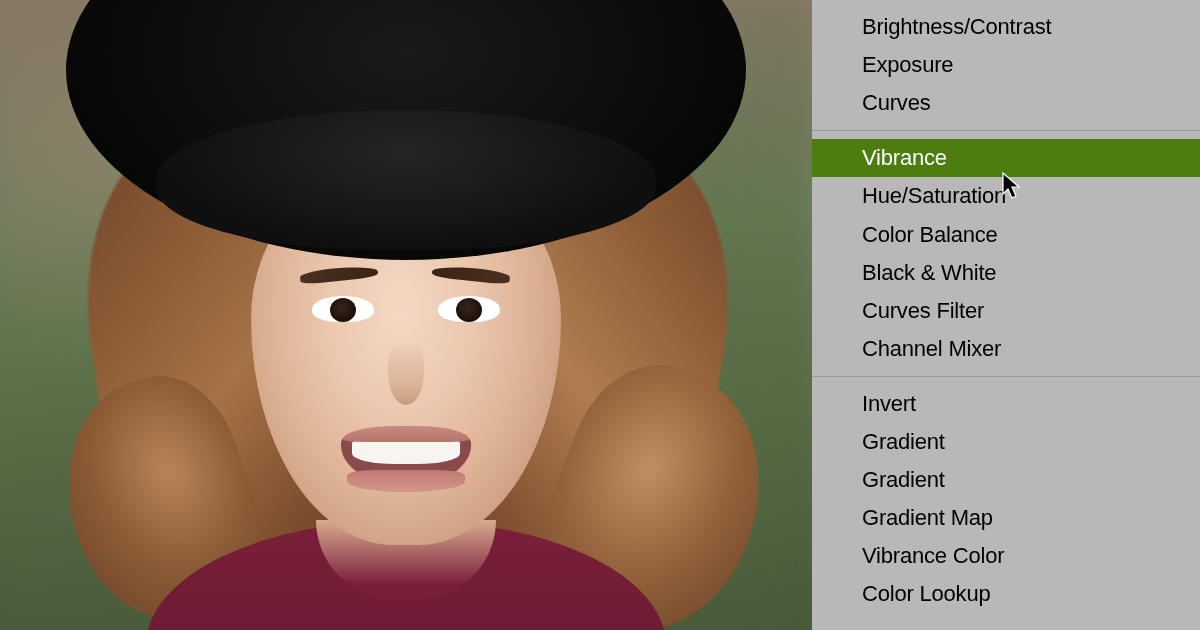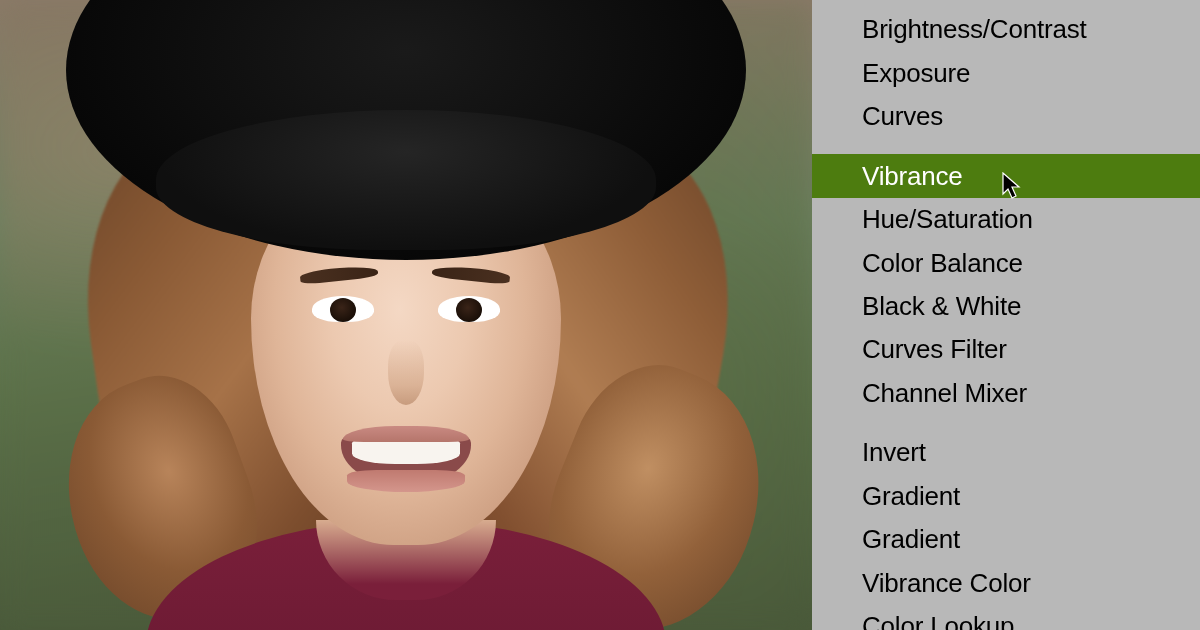--- a/index.html
+++ b/index.html
@@ -213,21 +213,21 @@
       background: linear-gradient(180deg, #c07a70 0%, #d4968c 100%);
       border-radius: 30% 30% 60% 60%;
     }
 
     .menu-panel {
       width: 388px;
       height: 630px;
       background: #b8b8b8;
       display: flex;
       flex-direction: column;
-      font-size: 26px;
+      font-size: 22px;
       color: #000;
       letter-spacing: -0.2px;
       position: relative;
     }
     .menu-group {
       display: flex;
       flex-direction: column;
       padding: 4px 0;
     }
     .menu-item {
@@ -302,20 +302,21 @@
     <div class="menu-item">Curves Filter</div>
     <div class="menu-item">Channel Mixer</div>
   </div>
 
   <div class="menu-divider"></div>
 
   <div class="menu-group">
     <div class="menu-item">Invert</div>
     <div class="menu-item">Gradient</div>
     <div class="menu-item">Gradient</div>
+    <div class="menu-item">Gradient Map</div>
     <div class="menu-item">Vibrance Color</div>
     <div class="menu-item">Color Lookup</div>
   </div>
 
   <svg class="cursor-icon" width="20" height="28" viewBox="0 0 20 28">
     <path d="M1 1 L1 22 L6 17 L10 26 L14 24 L10 15 L17 15 Z" fill="#000" stroke="#fff" stroke-width="1.2"></path>
   </svg>
 </div>
 
 </body></html>

